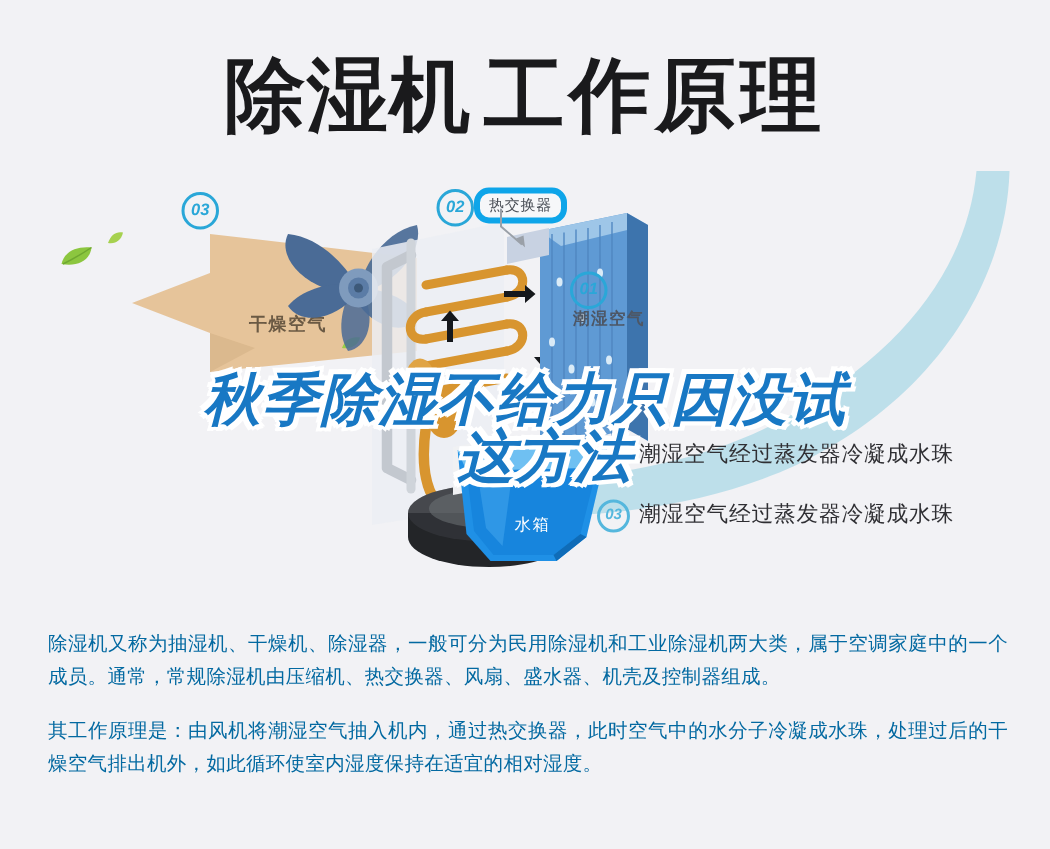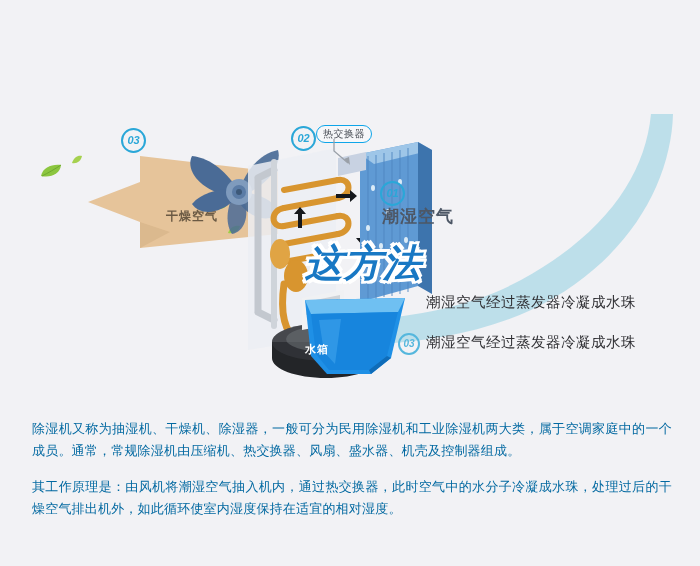--- a/index.html
+++ b/index.html
@@ -55,44 +55,44 @@
     font-size:11px;font-weight:700;line-height:21px;text-align:center;
     background:transparent;font-style:italic;
   }
   .badge.b03{left:121px;top:20px;}
   .badge.b02{left:291px;top:18px;}
   .badge.b01{left:380px;top:73px;}
 
   
   .callout{
     position:absolute;left:316px;top:17px;
-    border:1px solid #0ea5e9;border-radius:10px;background:#f6f7f9;
+    border:4px solid #0ea5e9;border-radius:10px;background:#f6f7f9;
     padding:1px 6px;font-size:10px;color:#4a4f57;white-space:nowrap;
     letter-spacing:.5px;
   }
   .callout-stem{position:absolute;left:330px;top:31px;}
 
   
   .humid-lbl{
     position:absolute;left:382px;top:97px;
-    font-size:17px;color:#4d5766;font-weight:700;letter-spacing:1px;
+    font-size:11px;color:#4d5766;font-weight:700;letter-spacing:1px;
     white-space:nowrap;
   }
 
   
   .fan{position:absolute;left:182px;top:38px;width:110px;height:92px;}
 
   
   .machine{position:absolute;left:240px;top:28px;width:215px;height:250px;}
 
   
   .tank{position:absolute;left:305px;top:190px;width:100px;height:78px;}
   .tank .tank-lbl{
-    position:absolute;left:0;right:0;top:44px;
-    font-size:11px;color:#ffffff;font-weight:700;letter-spacing:1px;
+    position:absolute;left:0;right:0;top:44px;text-align:center;
+    font-size:11px;color:#ffffff;font-weight:400;letter-spacing:1px;
   }
 
   
   .steps{position:absolute;left:398px;top:185px;width:300px;}
   .step{display:flex;align-items:flex-start;height:40px;}
   .step .sbadge{
     width:18px;height:18px;border-radius:50%;
     border:2px solid #55b7dd;color:#55b7dd;
     font-size:10px;font-weight:700;line-height:18px;text-align:center;
     font-style:italic;flex:0 0 auto;margin-right:6px;
@@ -129,20 +129,23 @@
     font-size:13px;line-height:22px;color:#0369a1;
     letter-spacing:.2px;text-align:justify;
   }
   .body-text p:last-child{margin-bottom:0;}
 </style>
 </head>
 <body>
 
 <div id="page">
 
+  <div class="title-bar">
+    <span class="t1">除湿机</span><span class="t2">工作原理</span>
+  </div>
 
   <div class="stage">
 
     <div class="humid-curve">
       <svg width="330" height="230" viewBox="0 0 330 230">
         <path d="M318,0 C316,70 272,150 176,196 C128,218 72,228 18,230 L10,206 C66,202 122,190 166,166 C250,120 290,62 296,0 Z" fill="#b9dde9" opacity="0.95"></path>
       </svg>
     </div>
 
     <div style="position:absolute;left:352px;top:188px;">
@@ -298,20 +301,21 @@
         <span class="stext">潮湿空气经过蒸发器冷凝成水珠</span>
       </div>
       <div class="step">
         <span class="sbadge">03</span>
         <span class="stext">潮湿空气经过蒸发器冷凝成水珠</span>
       </div>
     </div>
   </div>
 
   <div class="overlay">
+    <span class="ln ln1">秋季除湿不给力只因没试</span>
     <span class="ln ln2">这方法</span>
   </div>
 
   <div class="body-text">
     <p>除湿机又称为抽湿机、干燥机、除湿器，一般可分为民用除湿机和工业除湿机两大类，属于空调家庭中的一个成员。通常，常规除湿机由压缩机、热交换器、风扇、盛水器、机壳及控制器组成。</p>
     <p>其工作原理是：由风机将潮湿空气抽入机内，通过热交换器，此时空气中的水分子冷凝成水珠，处理过后的干燥空气排出机外，如此循环使室内湿度保持在适宜的相对湿度。</p>
   </div>
 
 </div>
 

